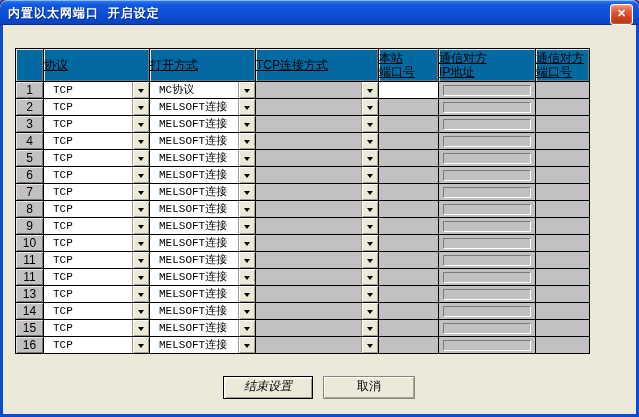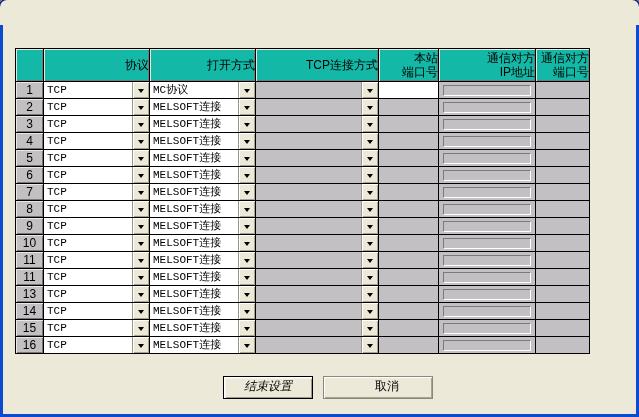--- a/index.html
+++ b/index.html
@@ -34,33 +34,34 @@
   
   table.ports {
     position:absolute; left:12px; top:23px;
     border-collapse:collapse; table-layout:fixed;
   }
   table.ports th, table.ports td {
     border:1px solid #000; padding:0; font-weight:normal;
     font-size:12px; overflow:hidden;
   }
   table.ports th {
-    height:32px; background:#14b8a6; text-align:right; line-height:14px;
+    height:32px; background:#0369a1; text-align:left; line-height:14px;
     white-space:pre-line;
     box-shadow:inset 1px 1px 0 #EAE7E2, inset -1px -1px 0 #777;
+    text-decoration:underline;
   }
   table.ports td { height:16px; background:#C3C0C3; }
   td.rownum {
     text-align:center; font-size:11px; background:#C3C0C3;
     box-shadow:inset 1px 1px 0 #EAE7E2, inset -1px -1px 0 #777;
   }
   .combo { display:flex; align-items:stretch; height:16px; background:#fff; }
   .combo.disabled { background:#C3C0C3; }
   .combo-text {
-    flex:1; font-size:11px; line-height:16px; padding-left:3px;
+    flex:1; font-size:11px; line-height:16px; padding-left:9px;
     font-family:"Liberation Mono","DejaVu Sans Mono",monospace; white-space:nowrap;
   }
   .combo-btn {
     width:16px; background:#ECE9D8; border-left:1px solid #9A9786;
     box-shadow:inset 1px 1px 0 #fff, inset -1px -1px 0 #A8A490;
     display:flex; align-items:center; justify-content:center; cursor:pointer;
   }
   .tri { width:0; height:0; border:3px solid transparent; border-top:4px solid #000; margin-top:4px; }
   td.hostport { background:#C3C0C3; }
   td.hostport.enabled { background:#fff; }
@@ -76,27 +77,30 @@
     cursor:pointer;
   }
   .btn.default {
     left:220px; width:88px; border:1px solid #000;
     box-shadow:inset 1px 1px 0 #fff, inset 2px 2px 0 #F4F2EA, inset -1px -1px 0 #9C9A8C;
     font-style:italic;
   }
   .btn.plain {
     left:320px; width:90px; border:1px solid #8A887C;
     box-shadow:inset 1px 1px 0 #fff, inset -1px -1px 0 #A8A490;
-    padding-left:18px;
   }
 </style>
 </head>
 <body>
 
 <div class="dialog">
+  <div class="titlebar">
+    <span class="title">内置以太网端口  开启设定</span>
+    <div class="close-btn">✕</div>
+  </div>
 
   <div class="client">
 
     <table class="ports">
       <colgroup>
         <col style="width:28px">
           <col style="width:106px">
           <col style="width:106px">
         <col style="width:123px">
           <col style="width:60px">

